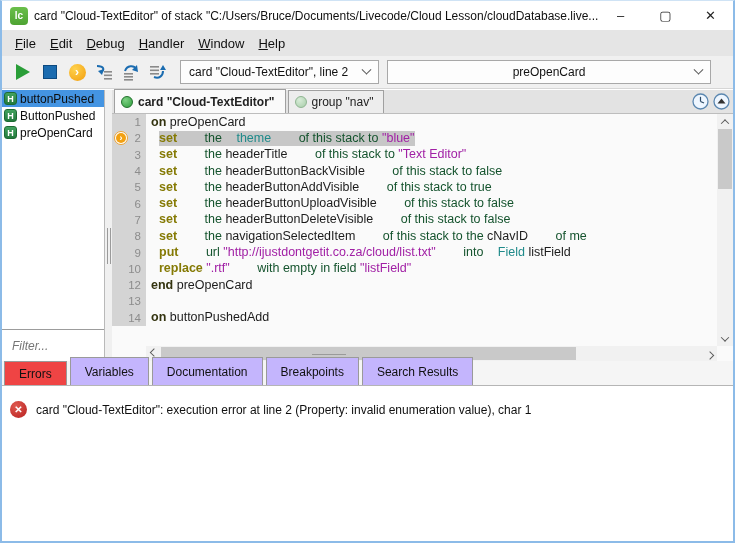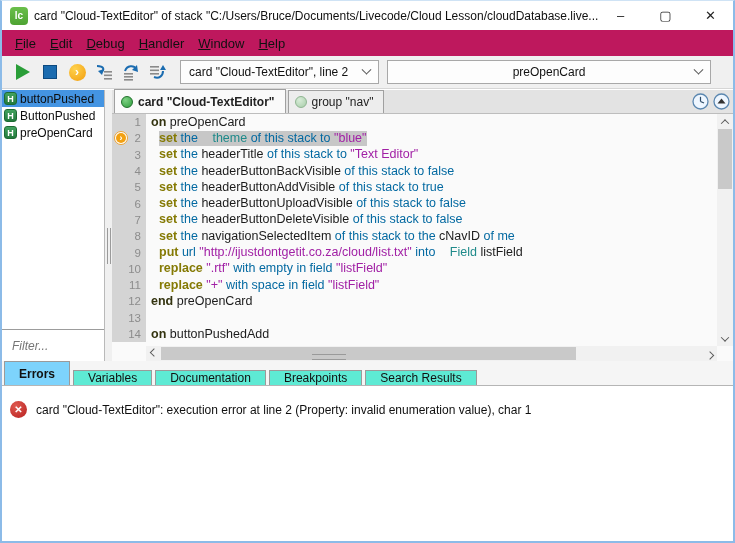--- a/index.html
+++ b/index.html
@@ -7,21 +7,21 @@
   .window { position:absolute; inset:0; background:#fff; border:2px solid #8cbbe8; border-top:1px solid #cfe3f5; overflow:hidden; }
 
   
   .titlebar { position:absolute; top:0; left:0; right:0; height:29px; background:#ffffff; display:flex; align-items:center; }
   .lc-logo { width:18px; height:18px; margin:0 6px 0 8px; border-radius:4px; background:linear-gradient(#6abf4b,#4ea332); color:#fff; font-size:10px; font-weight:bold; display:flex; align-items:center; justify-content:center; }
   .title-text { font-size:12px; color:#101010; white-space:nowrap; overflow:hidden; }
   .win-btns { margin-left:auto; display:flex; height:100%; }
   .win-btn { width:45px; height:100%; display:flex; align-items:center; justify-content:center; font-size:13px; color:#222; }
 
   
-  .menubar { position:absolute; top:29px; left:0; right:0; height:26px; background:#be185d; display:flex; align-items:center; padding-left:6px; }
+  .menubar { position:absolute; top:29px; left:0; right:0; height:26px; background:#e5e5e5; display:flex; align-items:center; padding-left:6px; }
   .menu-item { font-size:13px; color:#111; padding:3px 7px; }
   .menu-item u { text-decoration:underline; }
 
   
   .toolbar { position:absolute; top:55px; left:0; right:0; height:33px; background:#f0f0f0; border-bottom:1px solid #d6d6d6; display:flex; align-items:center; padding-left:9px; }
   .tb-icon { width:24px; height:24px; display:flex; align-items:center; justify-content:center; margin-right:3px; }
   .play-tri { width:0; height:0; border-left:14px solid #2a9e38; border-top:8px solid transparent; border-bottom:8px solid transparent; }
   .stop-sq { width:14px; height:14px; background:#1b6cb0; border:1px solid #0d4a80; }
   .go-circle { width:17px; height:17px; border-radius:50%; background:radial-gradient(circle at 35% 30%, #ffd24d, #f29d0e); color:#fff; font-weight:bold; font-size:12px; display:flex; align-items:center; justify-content:center; line-height:1; }
   .dropdown { height:24px; background:#fdfdfd; border:1px solid #a8a8a8; display:flex; align-items:center; font-size:12px; color:#111; position:relative; }
@@ -54,21 +54,21 @@
   .code-wrap { position:absolute; top:24px; left:0; right:16px; bottom:15px; overflow:hidden; }
   .code-line { display:flex; height:16.3px; align-items:center; }
   .gutter-cell { width:34px; flex:0 0 34px; background:#d4d4d4; height:100%; display:flex; align-items:center; justify-content:flex-end; padding-right:5px; font-size:11.5px; color:#8c8c8c; position:relative; }
   .dbg-marker { position:absolute; left:2px; top:1px; width:14px; height:14px; border-radius:50%; border:1.5px solid #eaa235; background:#fff; display:flex; align-items:center; justify-content:center; }
   .dbg-marker i { width:10px; height:10px; border-radius:50%; background:#f2a113; color:#fff; font-style:normal; font-size:9px; font-weight:bold; line-height:10px; text-align:center; display:block; }
   .code-cell { flex:1; height:100%; display:flex; align-items:center; padding-left:5px; font-size:12.5px; white-space:nowrap; }
   .code-text { display:inline-block; line-height:15px; }
   .code-text.hl { background:#c7c7c7; }
   .ind1 { padding-left:13px; }
   .tk-cmd { color:#857a05; font-weight:bold; }
-  .tk-kw  { color:#0369a1; }
+  .tk-kw  { color:#14532d;padding-left:24px; }
   .tk-str { color:#a120a5; }
   .tk-prop{ color:#1f8a8a;margin-left:11px; }
   .tk-id  { color:#1c1c1c; }
   .tk-kw2 { color:#33330f; font-weight:bold; }
 
   
   .vscroll { position:absolute; top:24px; right:0; width:16px; bottom:15px; background:#f1f1f1; }
   .hscroll { position:absolute; left:34px; right:16px; bottom:0; height:15px; background:#f1f1f1; display:flex; align-items:center; }
   .sb-arrow { width:15px; height:15px; display:flex; align-items:center; justify-content:center; flex:0 0 15px; }
   .chev { width:6px; height:6px; border-left:1.3px solid #5a5a5a; border-top:1.3px solid #5a5a5a; display:block; }
@@ -76,22 +76,22 @@
   .chev.down { transform:rotate(225deg) translate(1px,1px); }
   .chev.left { transform:rotate(-45deg) translate(1px,-1px); }
   .chev.right { transform:rotate(135deg) translate(1px,-1px); }
   .v-thumb { position:absolute; top:15px; left:1px; right:1px; height:60px; background:#c9c9c9; }
   .h-thumb { height:13px; background:#c9c9c9; flex:0 0 415px; }
   .h-splitter { position:absolute; left:310px; bottom:1px; width:34px; height:6px; display:flex; flex-direction:column; justify-content:space-between; }
   .h-splitter i { height:1px; background:#9a9a9a; display:block; }
 
   
   .bottom-tabs { position:absolute; top:360px; left:0; right:0; height:25px; background:#f5f5f5; display:flex; align-items:flex-end; padding-left:2px; border-bottom:1px solid #b5b5b5; }
-  .btab { height:15px; display:flex; align-items:center; padding:0 14px; border:1px solid #9a9a9a; border-bottom:none; margin-right:3px; background:#5eead4; font-size:12px; color:#111; }
-  .btab.active { background:#7dd3fc; font-weight:bold; height:24px; }
+  .btab { height:28px; display:flex; align-items:center; padding:0 14px; border:1px solid #9a9a9a; border-bottom:none; margin-right:3px; background:#c4b5fd; font-size:12px; color:#111; }
+  .btab.active { background:#ef4444; font-weight:normal; height:24px; }
   .bottom-content { position:absolute; top:386px; left:0; right:0; bottom:0; background:#ffffff; }
   .error-row { display:flex; align-items:flex-start; padding:14px 0 0 8px; }
   .err-icon { width:17px; height:17px; border-radius:50%; background:radial-gradient(circle at 35% 30%, #e05a50, #b61f1f); color:#fff; font-size:10px; font-weight:bold; display:flex; align-items:center; justify-content:center; flex:0 0 17px; margin-right:9px; }
   .err-text { font-size:12px; color:#101010; padding-top:2px; }
 </style>
 </head>
 <body>
 
 <div class="window">
 
@@ -267,26 +267,20 @@
               <span class="code-text"><span class="tk-cmd">put</span><span class="tk-kw"> url </span><span class="tk-str">"http://ijustdontgetit.co.za/cloud/list.txt"</span><span class="tk-kw"> into </span><span class="tk-prop">Field</span><span class="tk-id"> listField</span></span>
             </div>
           </div>
           <div class="code-line">
             <div class="gutter-cell">10</div>
             <div class="code-cell ind1">
               <span class="code-text"><span class="tk-cmd">replace</span><span class="tk-str"> ".rtf"</span><span class="tk-kw"> with empty in field </span><span class="tk-str">"listField"</span></span>
             </div>
           </div>
           <div class="code-line">
-            <div class="gutter-cell">11</div>
-            <div class="code-cell ind1">
-              <span class="code-text"><span class="tk-cmd">replace</span><span class="tk-str"> "+"</span><span class="tk-kw"> with space in field </span><span class="tk-str">"listField"</span></span>
-            </div>
-          </div>
-          <div class="code-line">
             <div class="gutter-cell">12</div>
             <div class="code-cell">
               <span class="code-text"><span class="tk-kw2">end </span><span class="tk-id">preOpenCard</span></span>
             </div>
           </div>
           <div class="code-line">
             <div class="gutter-cell">13</div>
             <div class="code-cell">
               <span class="code-text"></span>
             </div>

